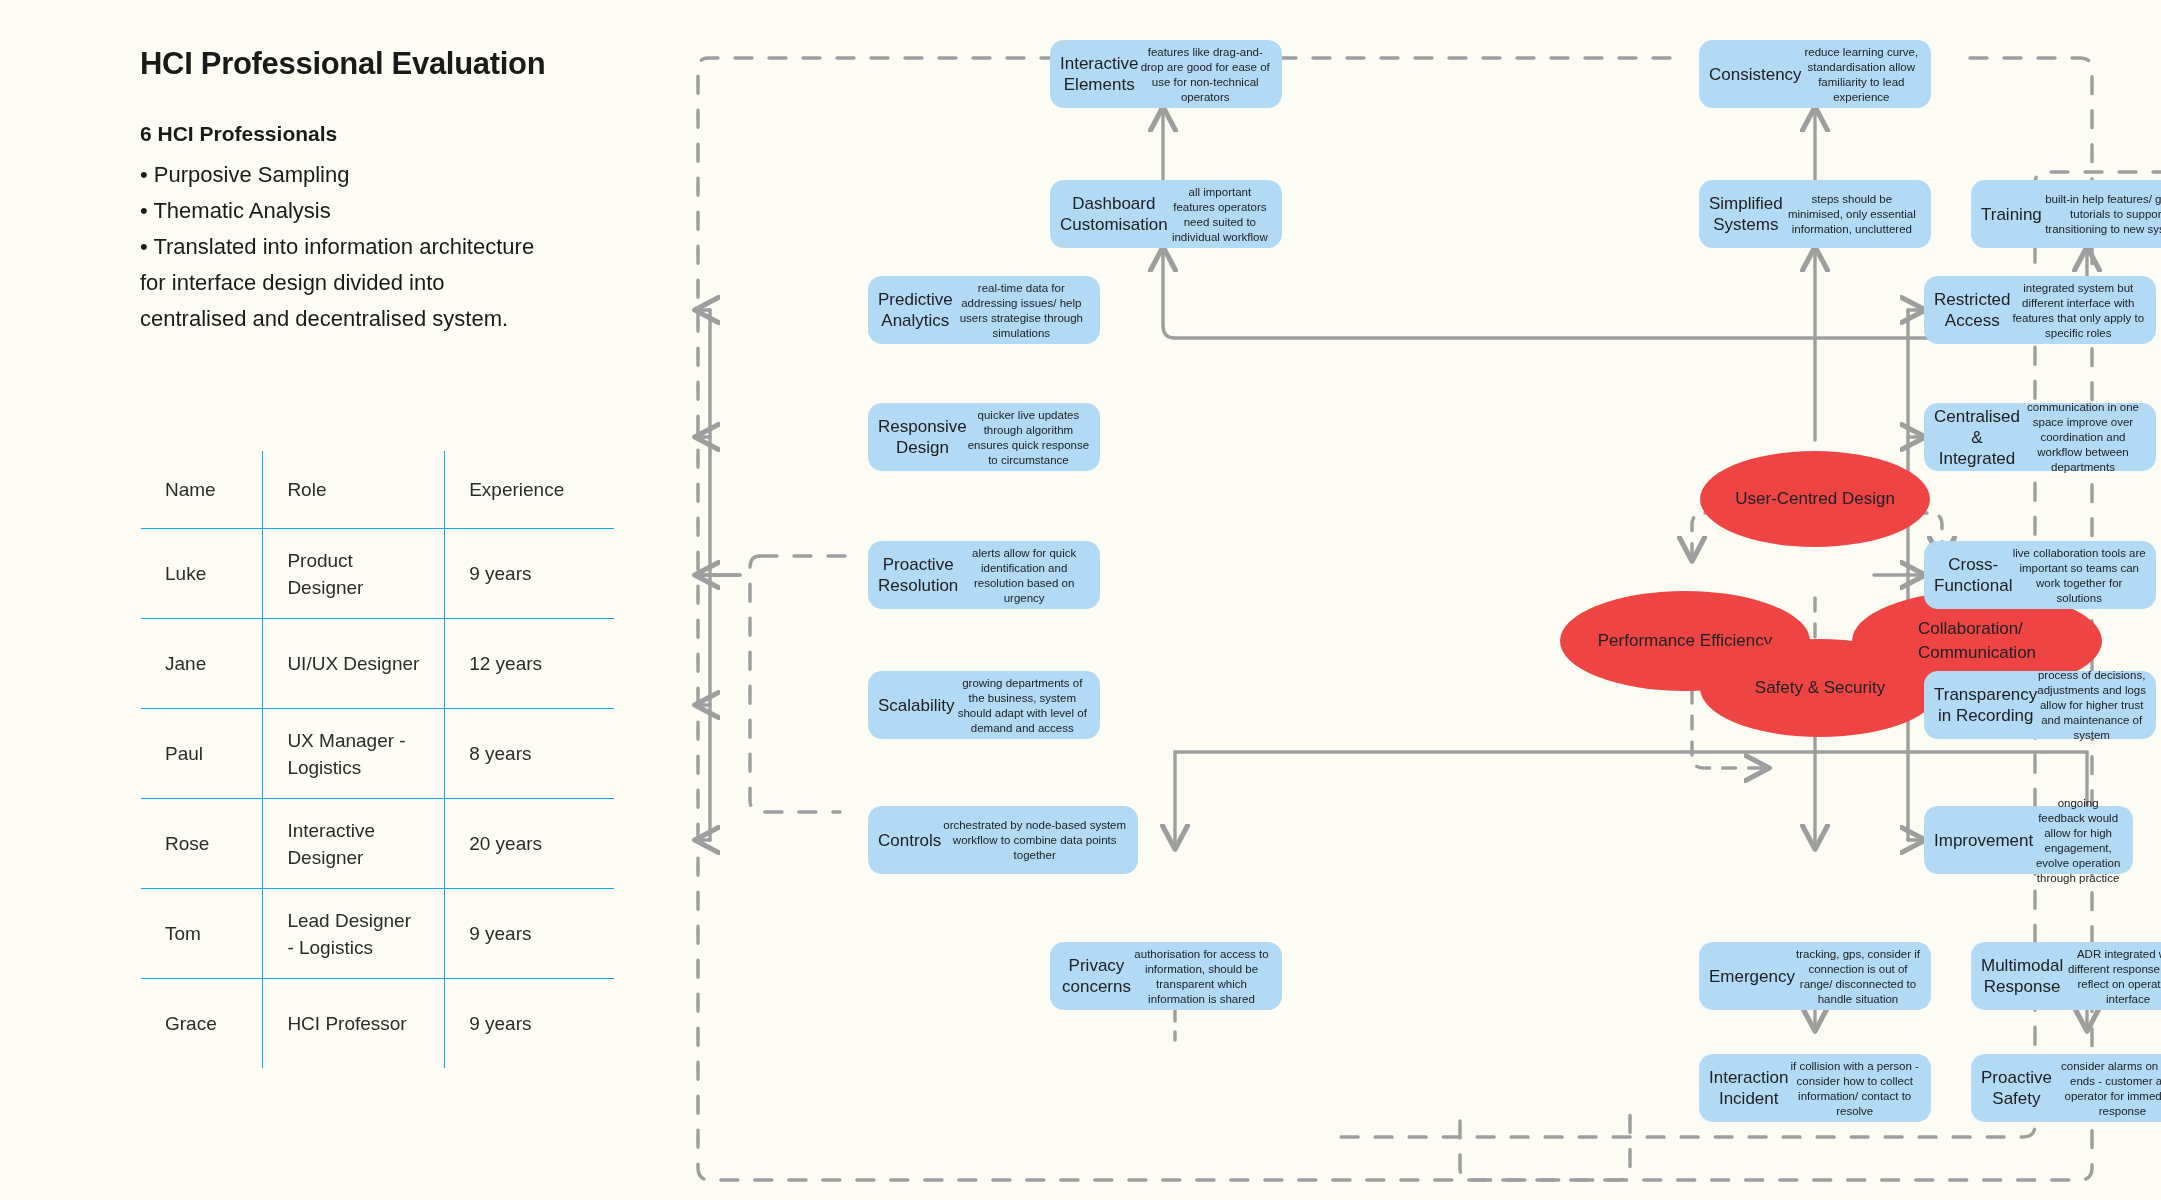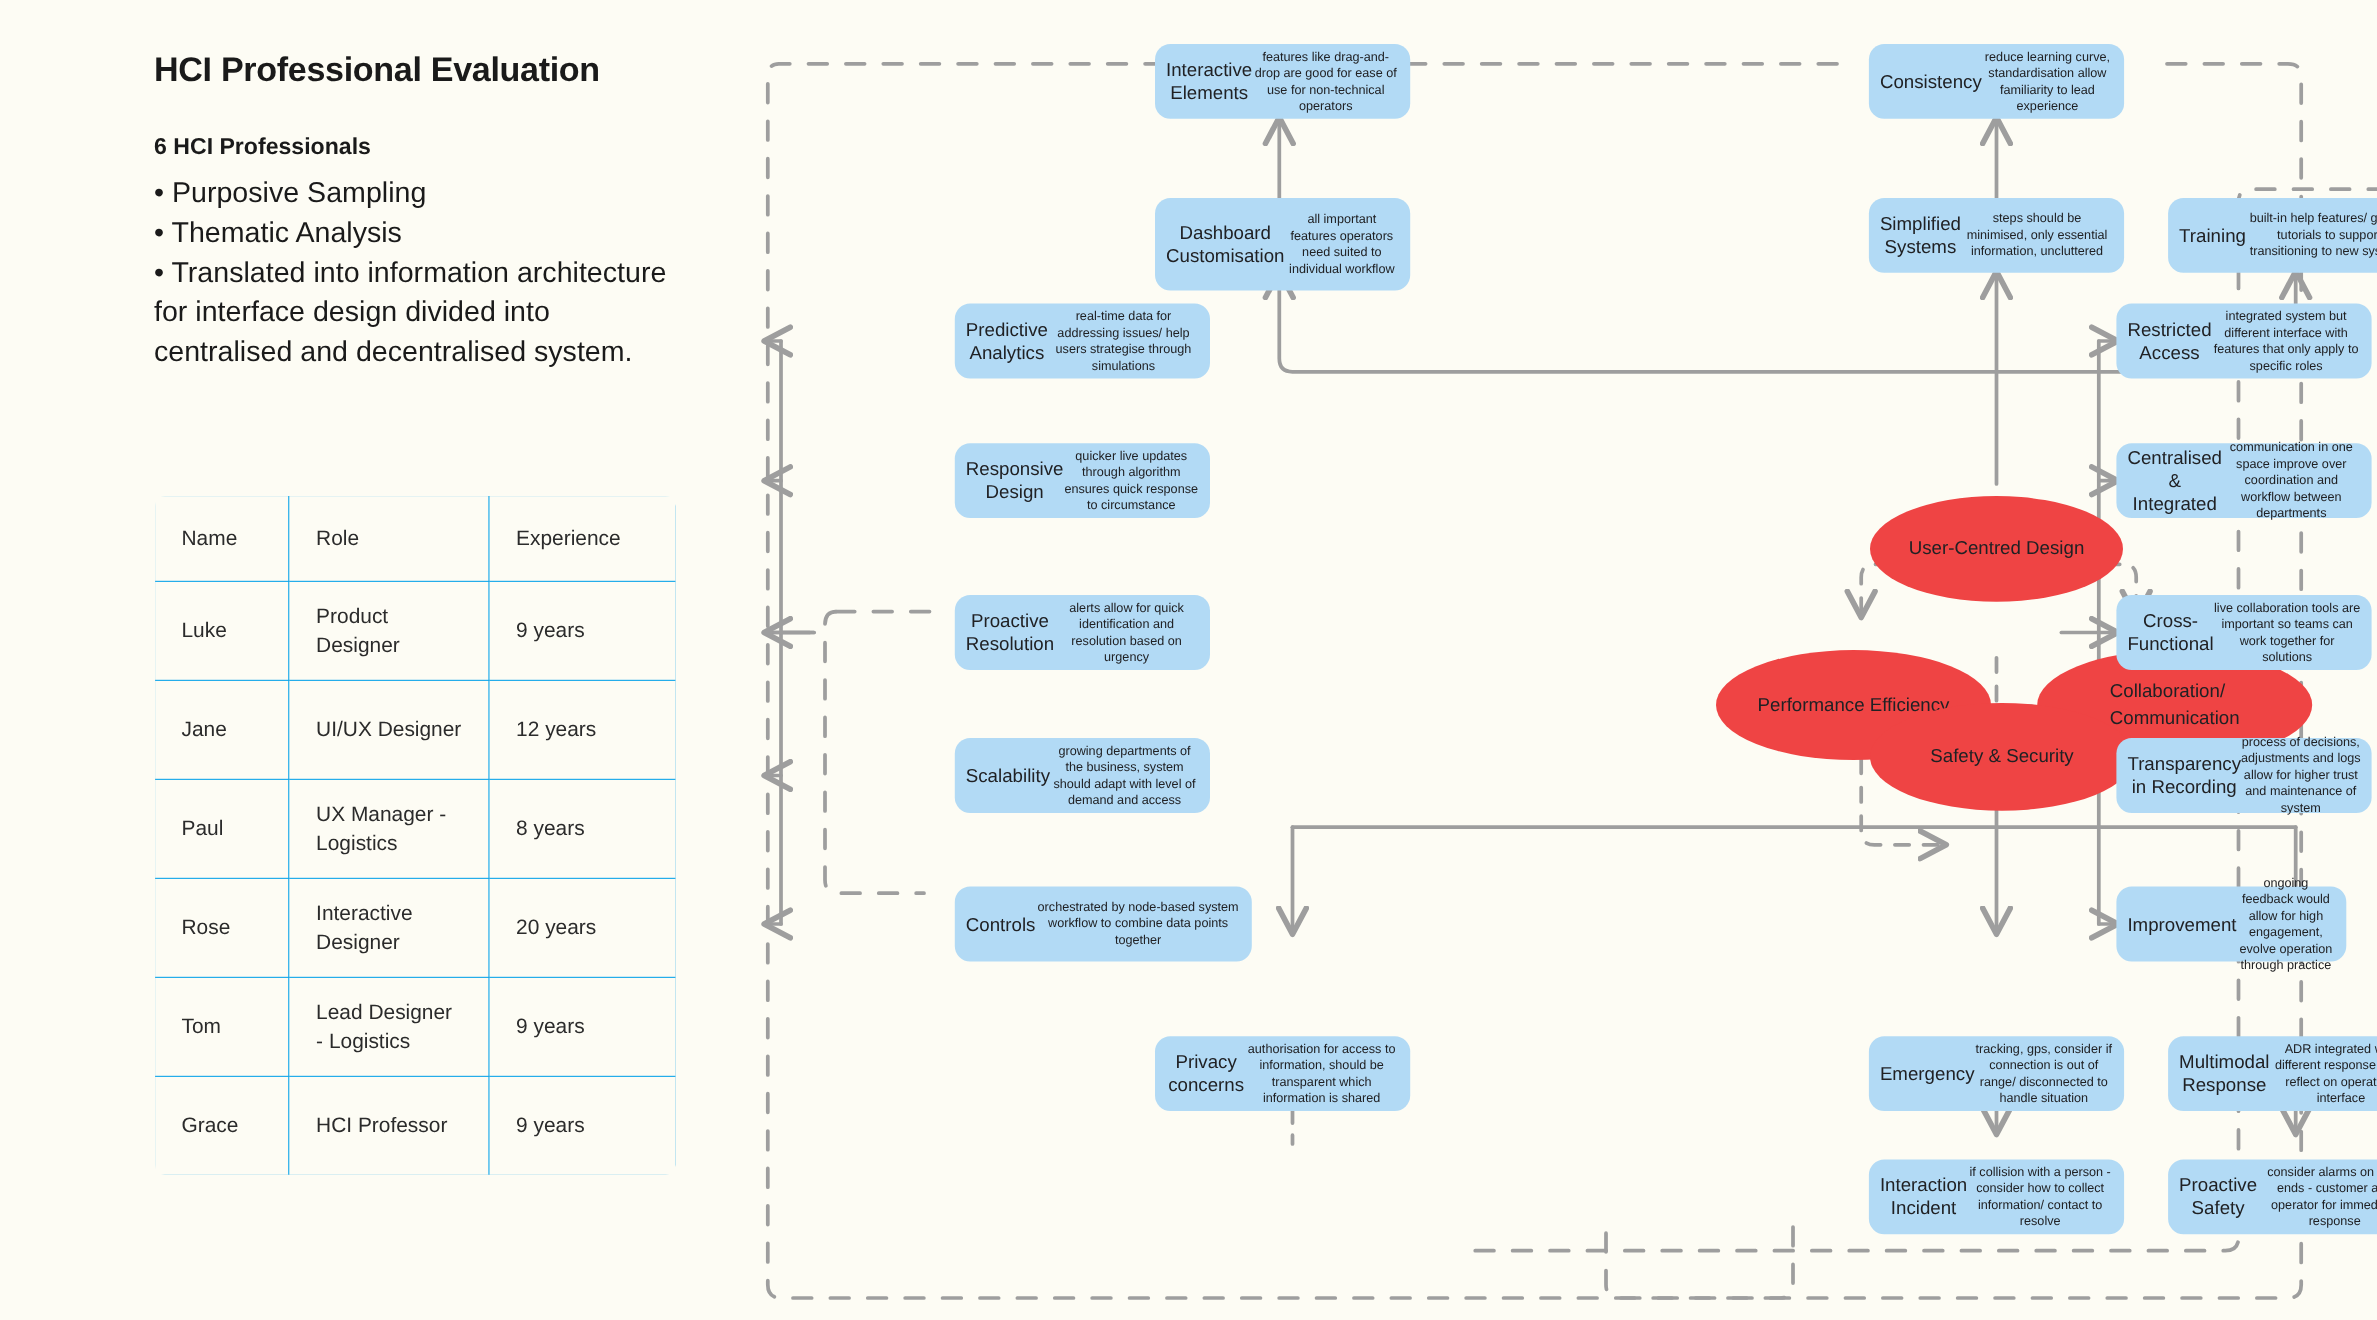--- a/index.html
+++ b/index.html
@@ -18,21 +18,21 @@
     position: absolute; left: 140px; top: 46px;
     font-size: 31px; font-weight: bold; color: #1a1a1a;
     letter-spacing: -0.3px; white-space: nowrap;
   }
   .subhead {
     position: absolute; left: 140px; top: 122px;
     font-size: 21px; font-weight: bold; color: #1a1a1a;
   }
   .bullets {
     position: absolute; left: 140px; top: 157px;
-    font-size: 26px; color: #1a1a1a; line-height: 36px;
+    font-size: 22px; color: #1a1a1a; line-height: 36px;
     width: 470px;
   }
   .bullets div { white-space: nowrap; }
 
   
   #participants-table {
     position: absolute; left: 140px; top: 450px;
     width: 475px;
     border-collapse: collapse;
     border: 1px solid #c9c9c4;
@@ -237,21 +237,21 @@
     <div class="node" style="left:410px; top:40px; width:232px; height:68px;">
       <div class="n-title">Interactive Elements</div>
       <div class="n-desc">features like drag-and-drop are good for ease of use for non-technical operators</div>
     </div>
 
     <div class="node" style="left:1059px; top:40px; width:232px; height:68px;">
       <div class="n-title">Consistency</div>
       <div class="n-desc">reduce learning curve, standardisation allow familiarity to lead experience</div>
     </div>
 
-    <div class="node" style="left:410px; top:180px; width:232px; height:84px;">
+    <div class="node" style="left:410px; top:180px; width:232px; height:68px;">
       <div class="n-title">Dashboard Customisation</div>
       <div class="n-desc">all important features operators need suited to individual workflow</div>
     </div>
 
     <div class="node" style="left:1059px; top:180px; width:232px; height:68px;">
       <div class="n-title">Simplified Systems</div>
       <div class="n-desc">steps should be minimised, only essential information, uncluttered</div>
     </div>
 
     <div class="node" style="left:1331px; top:180px; width:232px; height:68px;">

